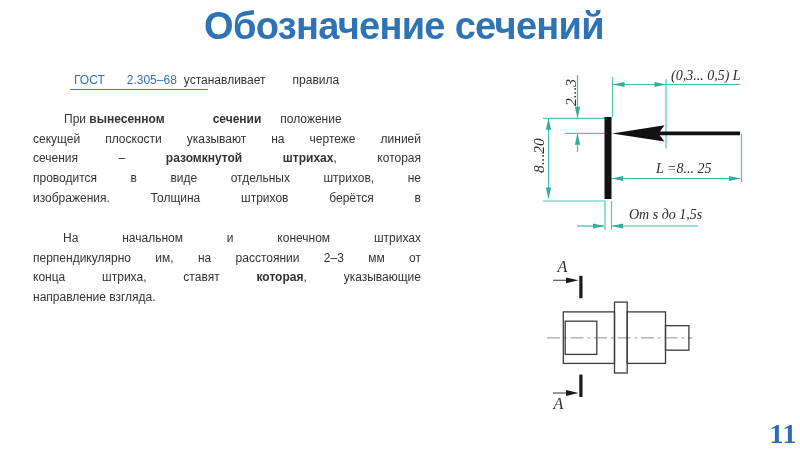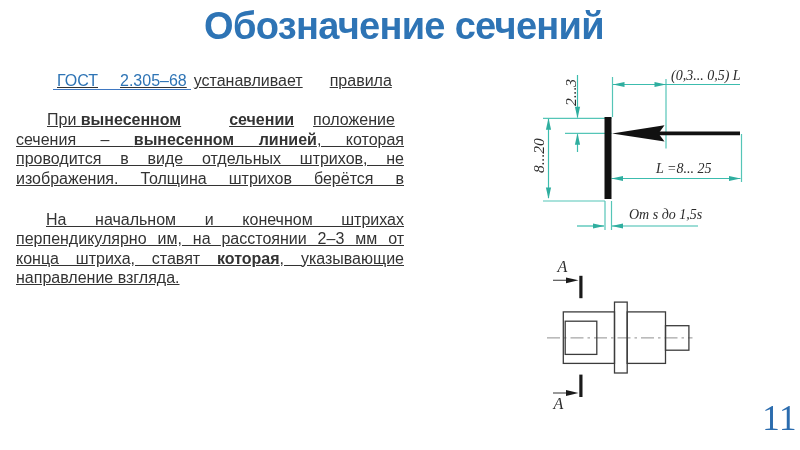--- a/index.html
+++ b/index.html
@@ -1,48 +1,49 @@
 <!DOCTYPE html>
 <html><head>
 <meta charset="utf-8">
 <style>
   html,body{margin:0;padding:0;}
   body{width:800px;height:450px;position:relative;background:#ffffff;
        font-family:"Liberation Sans",sans-serif;overflow:hidden;}
   .title{position:absolute;left:4px;top:7px;width:800px;text-align:center;
          font-size:38px;font-weight:bold;color:#2e74b5;letter-spacing:-0.7px;line-height:1;}
-  .txt{position:absolute;left:16px;top:71px;width:388px;
-       font-size:16px;line-height:19.6px;color:#333333;text-decoration:underline;}
+  .txt{position:absolute;left:33px;top:71px;width:388px;
+       font-size:12px;line-height:19.6px;color:#333333;}
   .para{margin:0 0 19.6px 0;}
   .para2{margin:0 0 21px 0;}
   .jl{text-align:justify;text-align-last:justify;}
   .ll{text-align:left;}
   a.gost{color:#2e74b5;text-decoration:none;}
   .sp{display:inline-block;}
-  .pagenum{position:absolute;right:3px;top:399px;
-           font-family:"Liberation Serif",serif;font-weight:normal;
-           font-size:35px;color:#2b6cae;letter-spacing:0.5px;}
+  .pagenum{position:absolute;right:3px;top:418px;
+           font-family:"Liberation Serif",serif;font-weight:bold;
+           font-size:28px;color:#2b6cae;letter-spacing:0.5px;}
   svg{position:absolute;}
   .dimtxt{font-family:"Liberation Serif",serif;font-style:italic;
           fill:#2b2b2b;}
 </style>
 </head>
 <body>
 
 <div class="title">Обозначение сечений</div>
 
 <div class="txt">
 
   <div class="para">
     <div class="ll"><span style="position:absolute;left:37px;top:17.5px;width:138px;height:1.6px;background:#3f78c2"></span><span class="sp" style="width:41px"></span><a class="gost">ГОСТ<span class="sp" style="width:22px"></span>2.305–68</a><span class="sp" style="width:7px"></span>устанавливает<span class="sp" style="width:27px"></span>правила</div>
   </div>
 
   <div class="para para2" style="margin-bottom:21px">
     <div class="ll"><span class="sp" style="width:31px"></span>При <b>вынесенном</b><span class="sp" style="width:48px"></span><b>сечении</b><span class="sp" style="width:19px"></span>положение</div>
-    <div class="jl">сечения – <b>вынесенном линией</b>, которая</div>
+    <div class="jl">секущей плоскости указывают на чертеже линией</div>
+    <div class="jl">сечения – <b>разомкнутой штрихах</b>, которая</div>
     <div class="jl">проводится в виде отдельных штрихов, не</div>
     <div class="jl">изображения. Толщина штрихов берётся в</div>
   </div>
 
   <div class="para">
     <div class="jl"><span style="display:inline-block;width:30px"></span>На начальном и конечном штрихах</div>
     <div class="jl">перпендикулярно им, на расстоянии 2–3 мм от</div>
     <div class="jl">конца штриха, ставят <b>которая</b>, указывающие</div>
     <div class="ll">направление взгляда.</div>
   </div>

